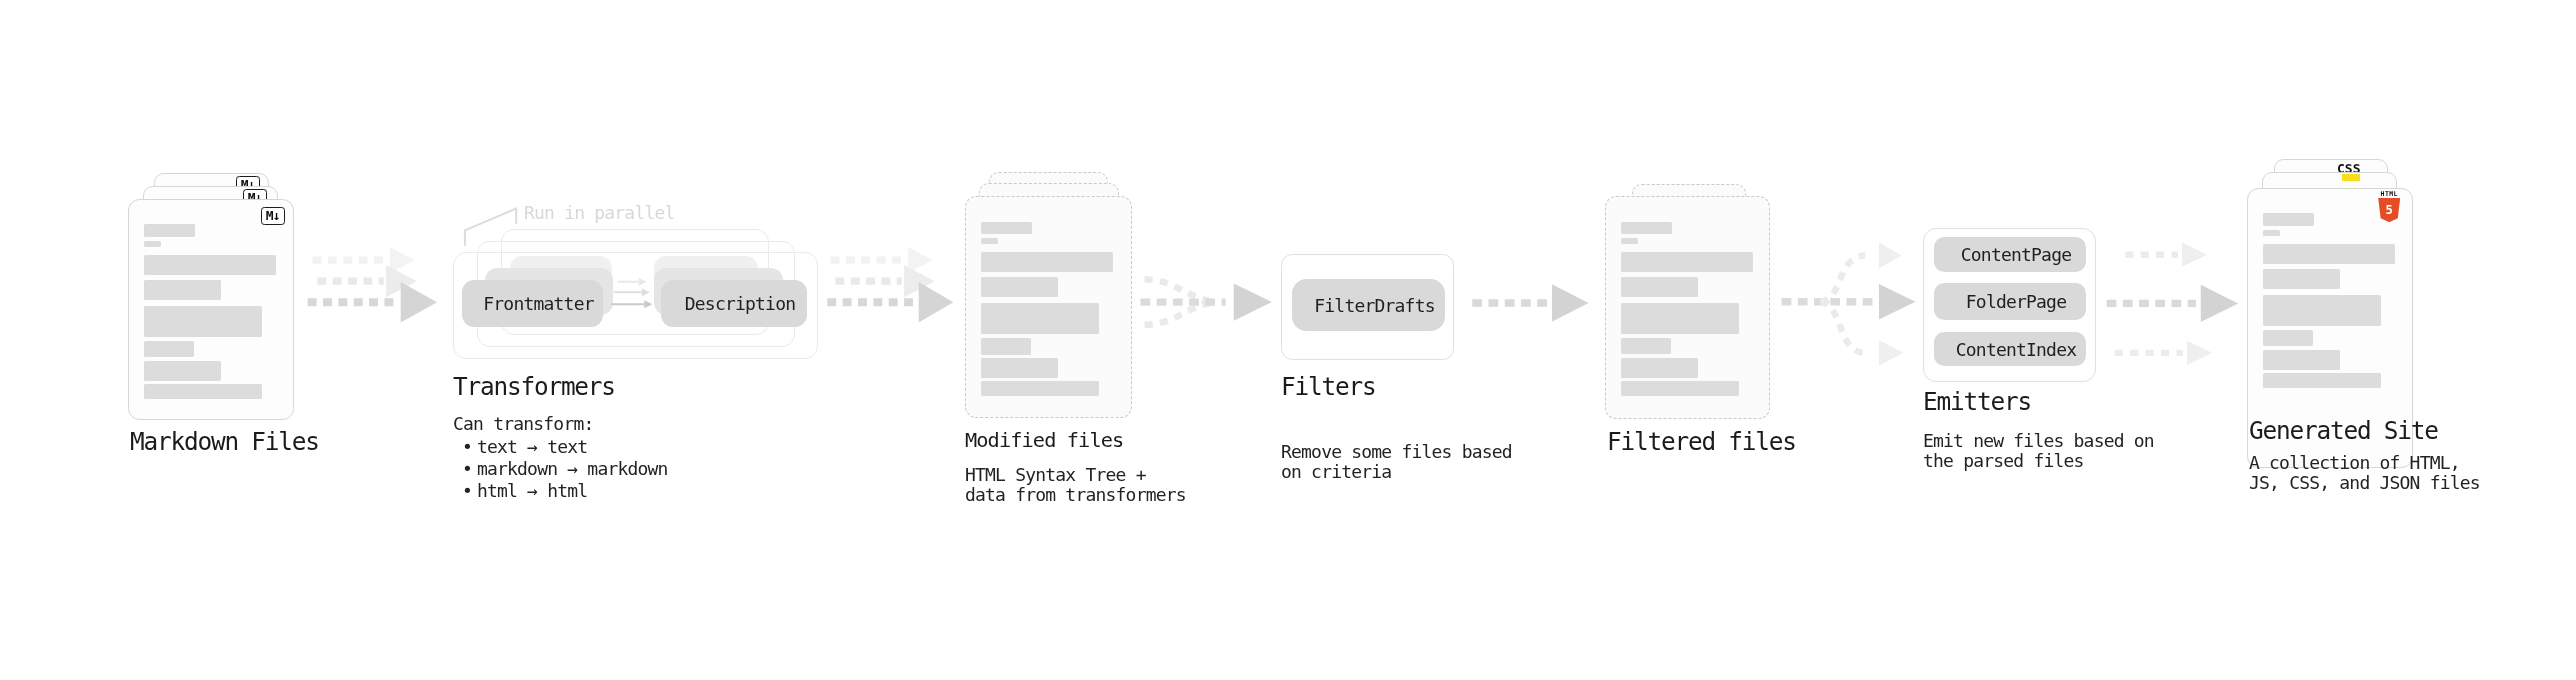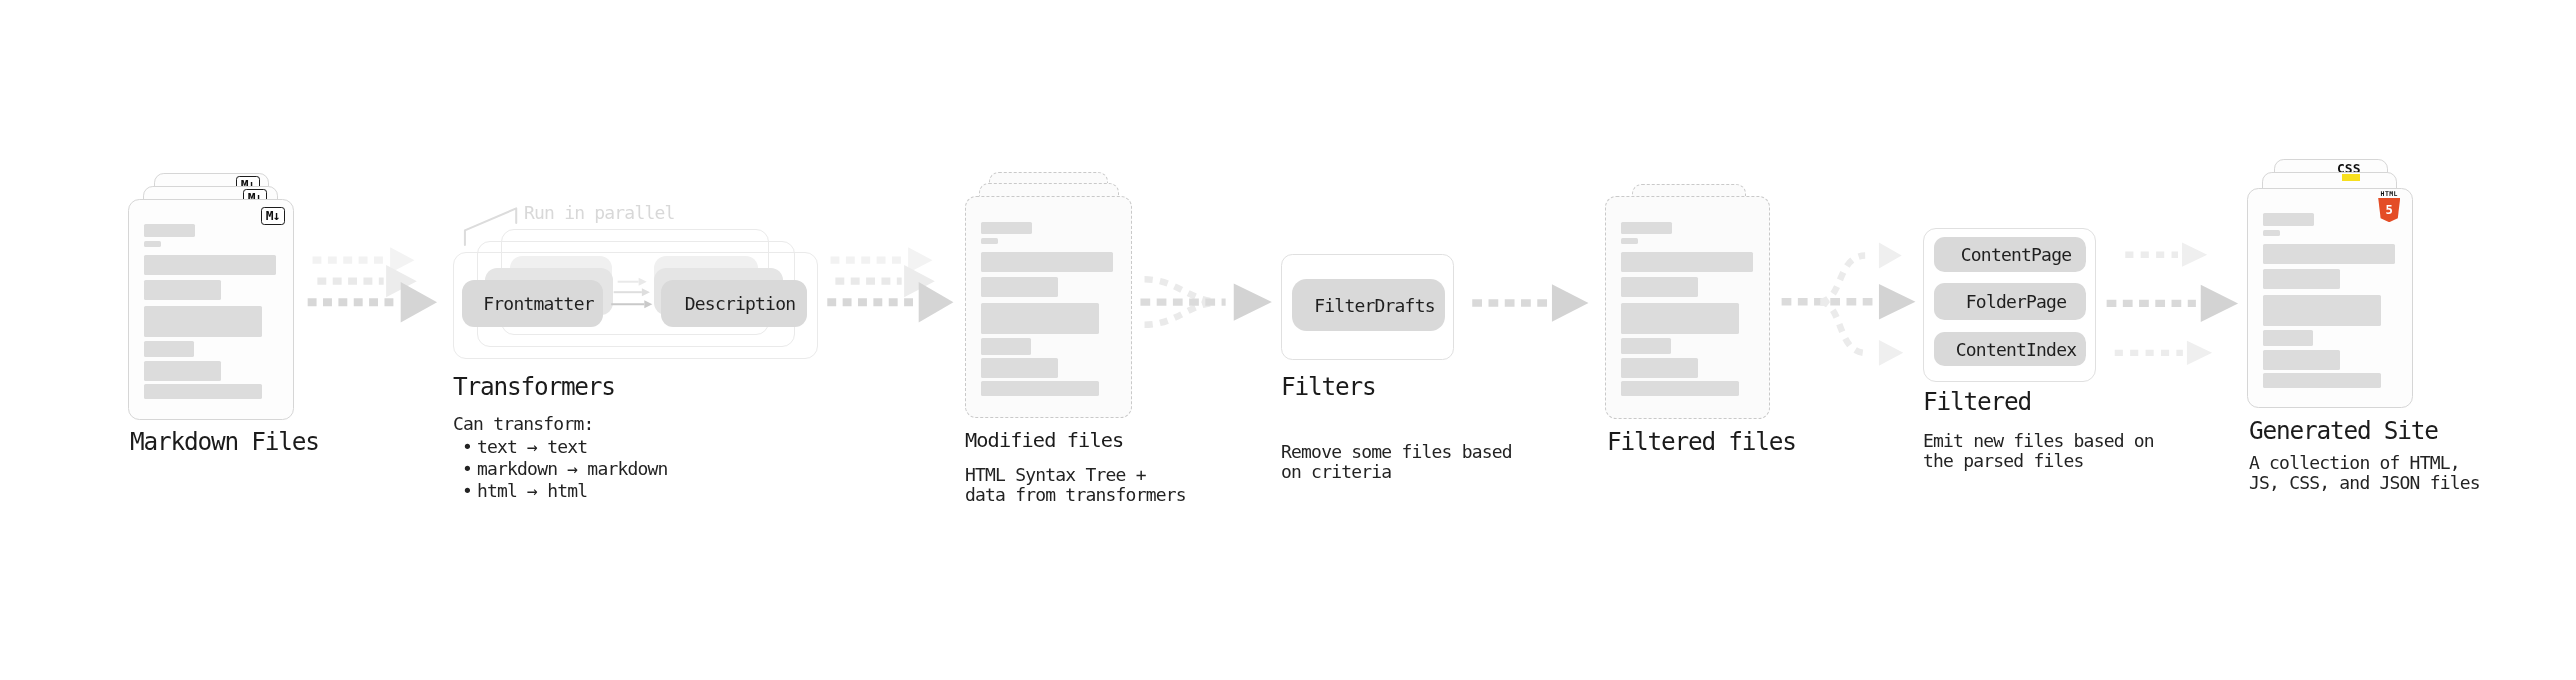--- a/index.html
+++ b/index.html
@@ -215,21 +215,21 @@
   <div class="outline-box" style="left:1923px;top:228px;width:173px;height:154px;border-radius:13px;"></div>
   <div class="pill" style="left:1934px;top:237px;width:152px;height:35px;border-radius:10.6px;">
     <span>ContentPage</span>
   </div>
   <div class="pill" style="left:1934px;top:283px;width:152px;height:37px;border-radius:10.6px;">
     <span>FolderPage</span>
   </div>
   <div class="pill" style="left:1934px;top:332px;width:152px;height:34px;border-radius:10.6px;">
     <span>ContentIndex</span>
   </div>
-  <span class="stage-label" style="left:1923px;top:388px;">Filtered</span>
+  <span class="stage-label" style="left:1923px;top:388px;">Emitters</span>
   <div class="stage-desc" style="left:1923px;top:431px;">
     <div>Emit new files based on</div>
     <div>the parsed files</div>
   </div>
 
   <svg style="left:2105px;top:236px;" width="142" height="138" viewBox="0 0 175 170">
     <line x1="25" y1="23" x2="90" y2="23" stroke="#ececec" stroke-width="8" stroke-dasharray="10 9"></line>
     <polygon points="95,8 126,23 95,38" fill="#efefef"></polygon>
     <line x1="2" y1="83" x2="112" y2="83" stroke="#d9d9d9" stroke-width="9" stroke-dasharray="12 8"></line>
     <polygon points="118,60 164,83 118,106" fill="#d3d3d3"></polygon>
@@ -240,21 +240,21 @@
   <div class="abs" style="left:2247px;top:159px;width:166px;height:253px;">
     <div class="card" style="left:27px;top:0;width:114px;height:59px;border-radius:9.8px;">
       <div class="gen-badge-css">
         <div class="txt">CSS</div>
         <div class="barline"></div>
       </div>
     </div>
     <div class="card" style="left:14.6px;top:13px;width:135px;height:59px;border-radius:9.8px;">
       <div class="gen-badge-js"></div>
     </div>
-    <div class="card" style="left:0;top:29px;width:166px;height:220px;">
+    <div class="card" style="left:0;top:29px;width:166px;height:280px;">
       <div class="html5-badge">
         <div class="html5-word">HTML</div>
         <div class="html5-shield">
           <span>5</span>
         </div>
       </div>
     <div class="bar" style="top: 24.4px; width: 51px; height: 12.2px;"></div>
         <div class="bar" style="top: 41px; width: 17px; height: 5.7px;"></div>
         <div class="bar" style="top: 55px; width: 132px; height: 19.5px;"></div>
         <div class="bar" style="top: 80px; width: 77px; height: 19.5px;"></div>

